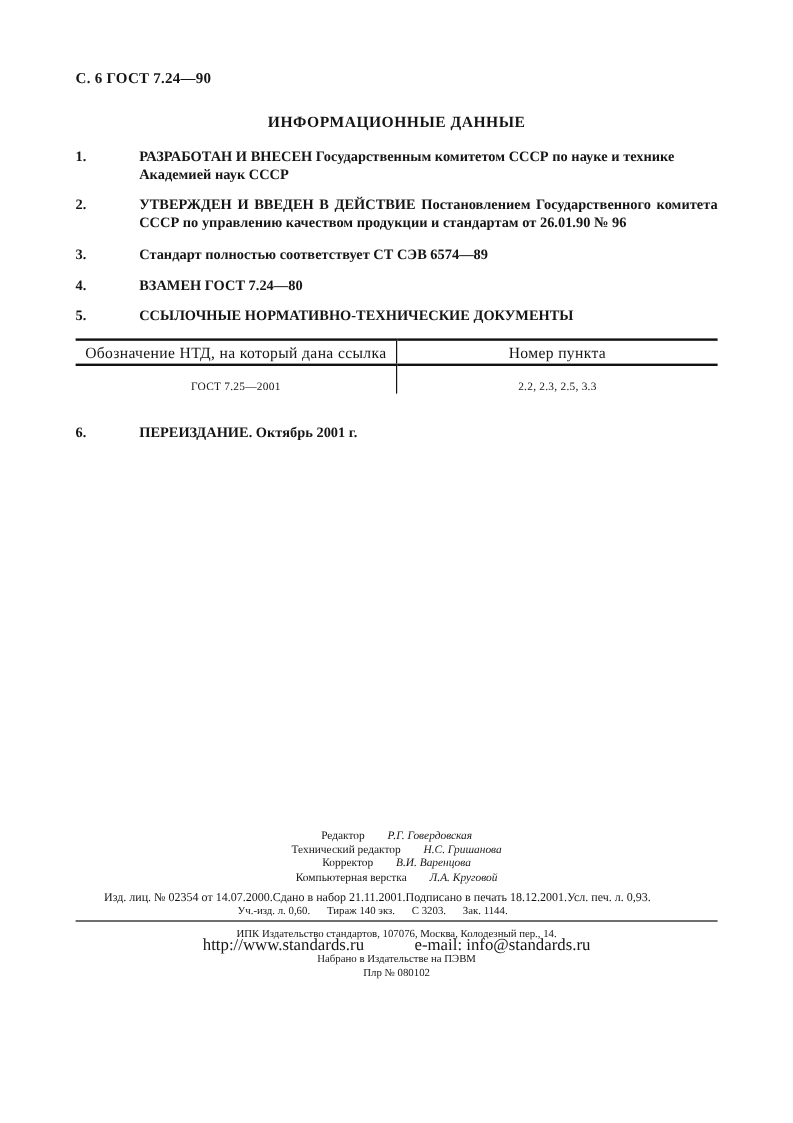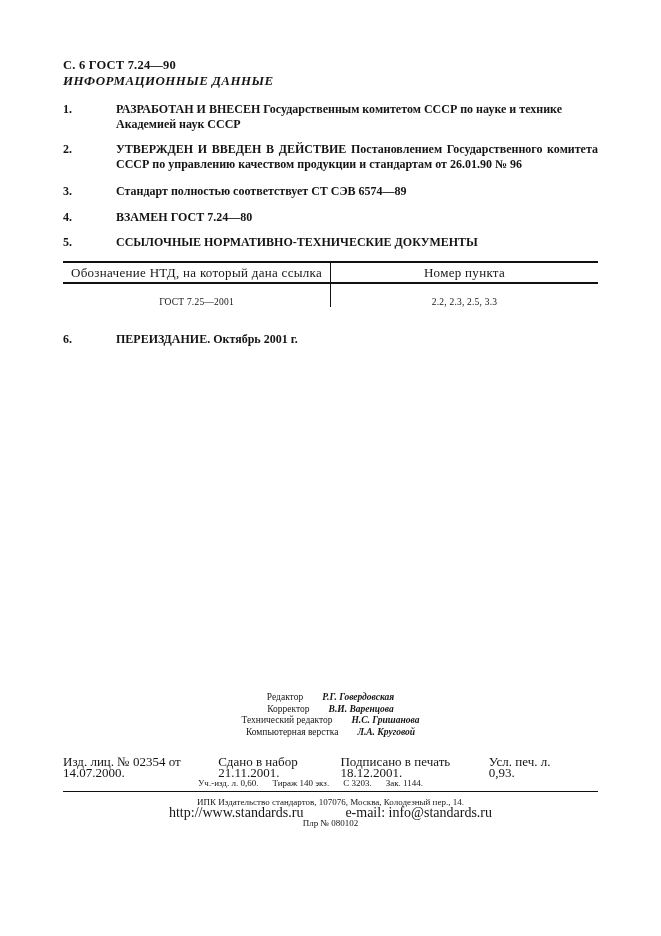--- a/index.html
+++ b/index.html
@@ -22,26 +22,26 @@
     width: 535px;
   }
   .doc-header {
     padding-top: 58px;
     font-size: 12.5px;
     font-weight: bold;
     line-height: 15px;
     letter-spacing: 0.2px;
   }
   .doc-title {
-    text-align: left;
+    margin-top: 21px;
+    text-align: center;
     font-size: 13px;
     font-weight: bold;
     line-height: 15px;
     letter-spacing: 0.4px;
-    font-style: italic;
   }
   .item {
     display: flex;
     font-weight: bold;
     font-size: 12px;
     line-height: 15px;
   }
   .item-num {
     width: 17px;
     flex-shrink: 0;
@@ -88,27 +88,27 @@
     position: absolute;
     left: 63px;
     top: 692px;
     width: 535px;
   }
   .credit-line {
     text-align: center;
     font-size: 9.5px;
     line-height: 11.5px;
   }
-  .credit-name { font-style: italic; margin-left: 19px; font-weight: bold; }
+  .credit-name { font-style: italic; margin-left: 19px; }
   .imprint-1 {
-    margin-top: 18px;
-    display: flex;
-    justify-content: space-between;
+    margin-top: 5px;
+    display: flex;
+    justify-content: center;
     padding-right: 32px;
-    font-size: 13px;
+    font-size: 10px;
     line-height: 11px;
   }
   .imprint-2 {
     display: flex;
     justify-content: center;
     gap: 14px;
     font-size: 9px;
     line-height: 11px;
     transform: translateX(-20px);
   }
@@ -189,24 +189,24 @@
 
   </div>
 
   <div class="footer">
 
     <div class="credits">
       <div class="credit-line">
         <span>Редактор</span><span class="credit-name">Р.Г. Говердовская</span>
       </div>
       <div class="credit-line">
+        <span>Технический редактор</span><span class="credit-name">Н.С. Гришанова</span>
+      </div>
+      <div class="credit-line">
         <span>Корректор</span><span class="credit-name">В.И. Варенцова</span>
-      </div>
-      <div class="credit-line">
-        <span>Технический редактор</span><span class="credit-name">Н.С. Гришанова</span>
       </div>
       <div class="credit-line">
         <span>Компьютерная верстка</span><span class="credit-name">Л.А. Круговой</span>
       </div>
     </div>
 
     <div class="imprint-1">
       <span>Изд. лиц. № 02354 от 14.07.2000.</span>
       <span>Сдано в набор 21.11.2001.</span>
       <span>Подписано в печать 18.12.2001.</span>
@@ -222,16 +222,17 @@
 
     <hr class="footer-rule">
 
     <div class="pub-line first">ИПК Издательство стандартов, 107076, Москва, Колодезный пер., 14.</div>
 
     <div class="pub-contacts">
       <span>http://www.standards.ru</span>
       <span>e-mail: info@standards.ru</span>
     </div>
 
+    <div class="pub-line">Набрано в Издательстве на ПЭВМ</div>
     <div class="pub-line">Плр № 080102</div>
 
   </div>
 </div>
 
 </body></html>

